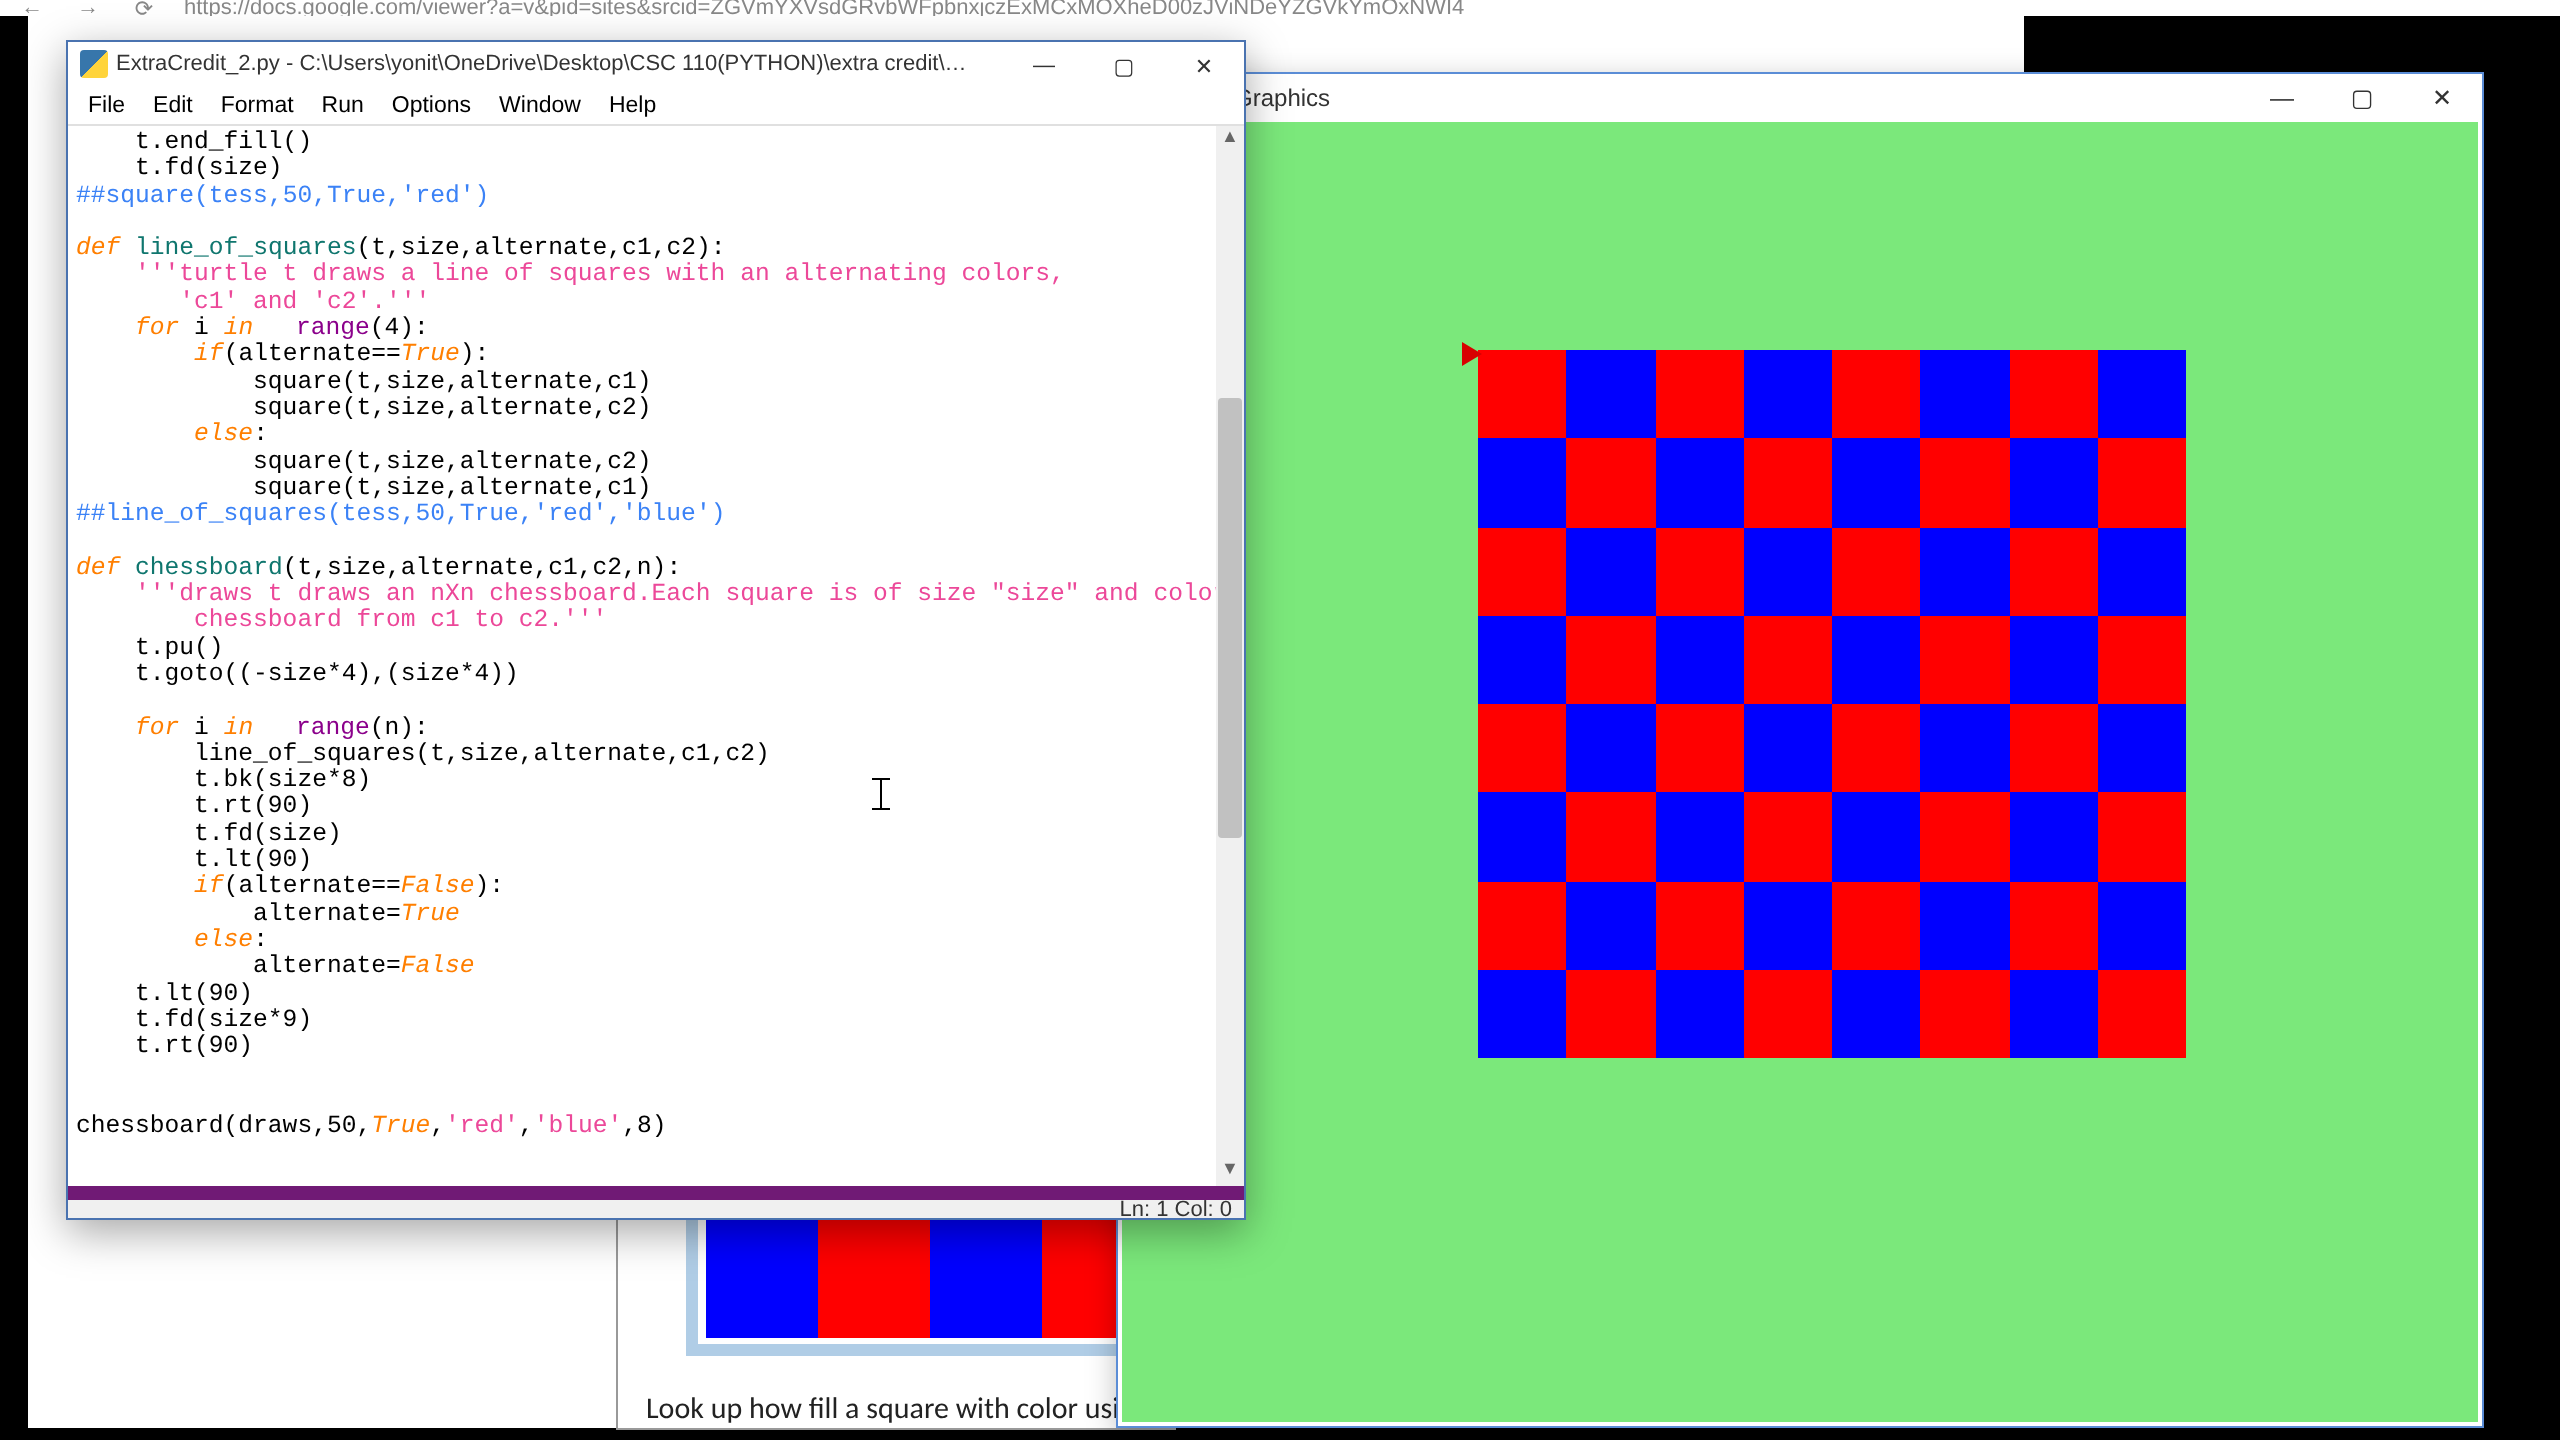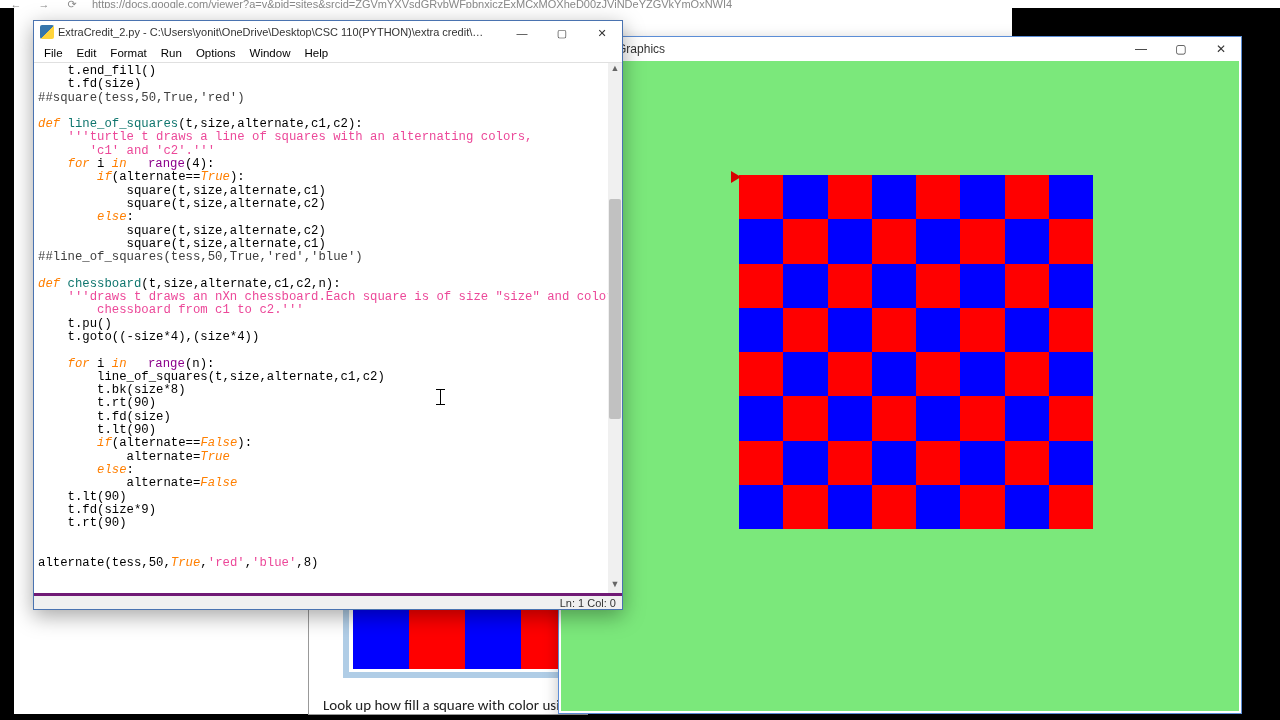--- a/index.html
+++ b/index.html
@@ -134,30 +134,30 @@
     position: absolute; left: 1px; right: 1px;
     top: 136px; height: 220px;
     background: #c1c1c1; border-radius: 2px;
   }
   .idle-scroll .arrow { position:absolute; left:0; right:0; height:14px; background:#f0f0f0; text-align:center; color:#666; font-size:9px; }
   .idle-scroll .arrow.up { top:0; }
   .idle-scroll .arrow.dn { bottom:0; }
   .idle-status {
     position: absolute; left: 0; right: 0; bottom: 0;
     height: 16px; background: #f0f0f0;
-    border-top: 3px solid #701a75;
+    border-top: 7px solid #701a75;
     font-size: 11px; color: #333;
     display: flex; justify-content: flex-end; align-items: center;
     padding-right: 6px;
   }
 
   
   .kw  { color: #ff7f00; font-style: italic; }
   .bi  { color: #8b008b; margin-left: 14px; }
-  .cm  { color: #404040; }
+  .cm  { color: #3b82f6; }
   .str { color: #ec4899; }
   .def { color: #0f766e; }
 
   
   .caret {
     position: absolute;
     left: 406px; top: 326px;
     width: 1px; height: 16px;
     display:flex; flex-direction:column; justify-content:space-between;
   }
@@ -353,21 +353,21 @@
 <span>        t.lt(90)</span>
 <span>        </span><span class="kw">if</span><span>(alternate==</span><span class="kw">False</span><span>):</span>
 <span>            alternate=</span><span class="kw">True</span>
 <span>        </span><span class="kw">else</span><span>:</span>
 <span>            alternate=</span><span class="kw">False</span>
 <span>    t.lt(90)</span>
 <span>    t.fd(size*9)</span>
 <span>    t.rt(90)</span>
 <span></span>
 <span></span>
-<span>alternate(tess,50,</span><span class="kw">True</span><span>,</span><span class="str">'red'</span><span>,</span><span class="str">'blue'</span><span>,8)</span>
+<span>chessboard(draws,50,</span><span class="kw">True</span><span>,</span><span class="str">'red'</span><span>,</span><span class="str">'blue'</span><span>,8)</span>
     <div class="caret"><div class="bar"></div></div>
   </div>
 
   <div class="idle-scroll">
     <div class="arrow up">▲</div>
     <div class="thumb"></div>
     <div class="arrow dn">▼</div>
   </div>
 
   <div class="idle-status">

